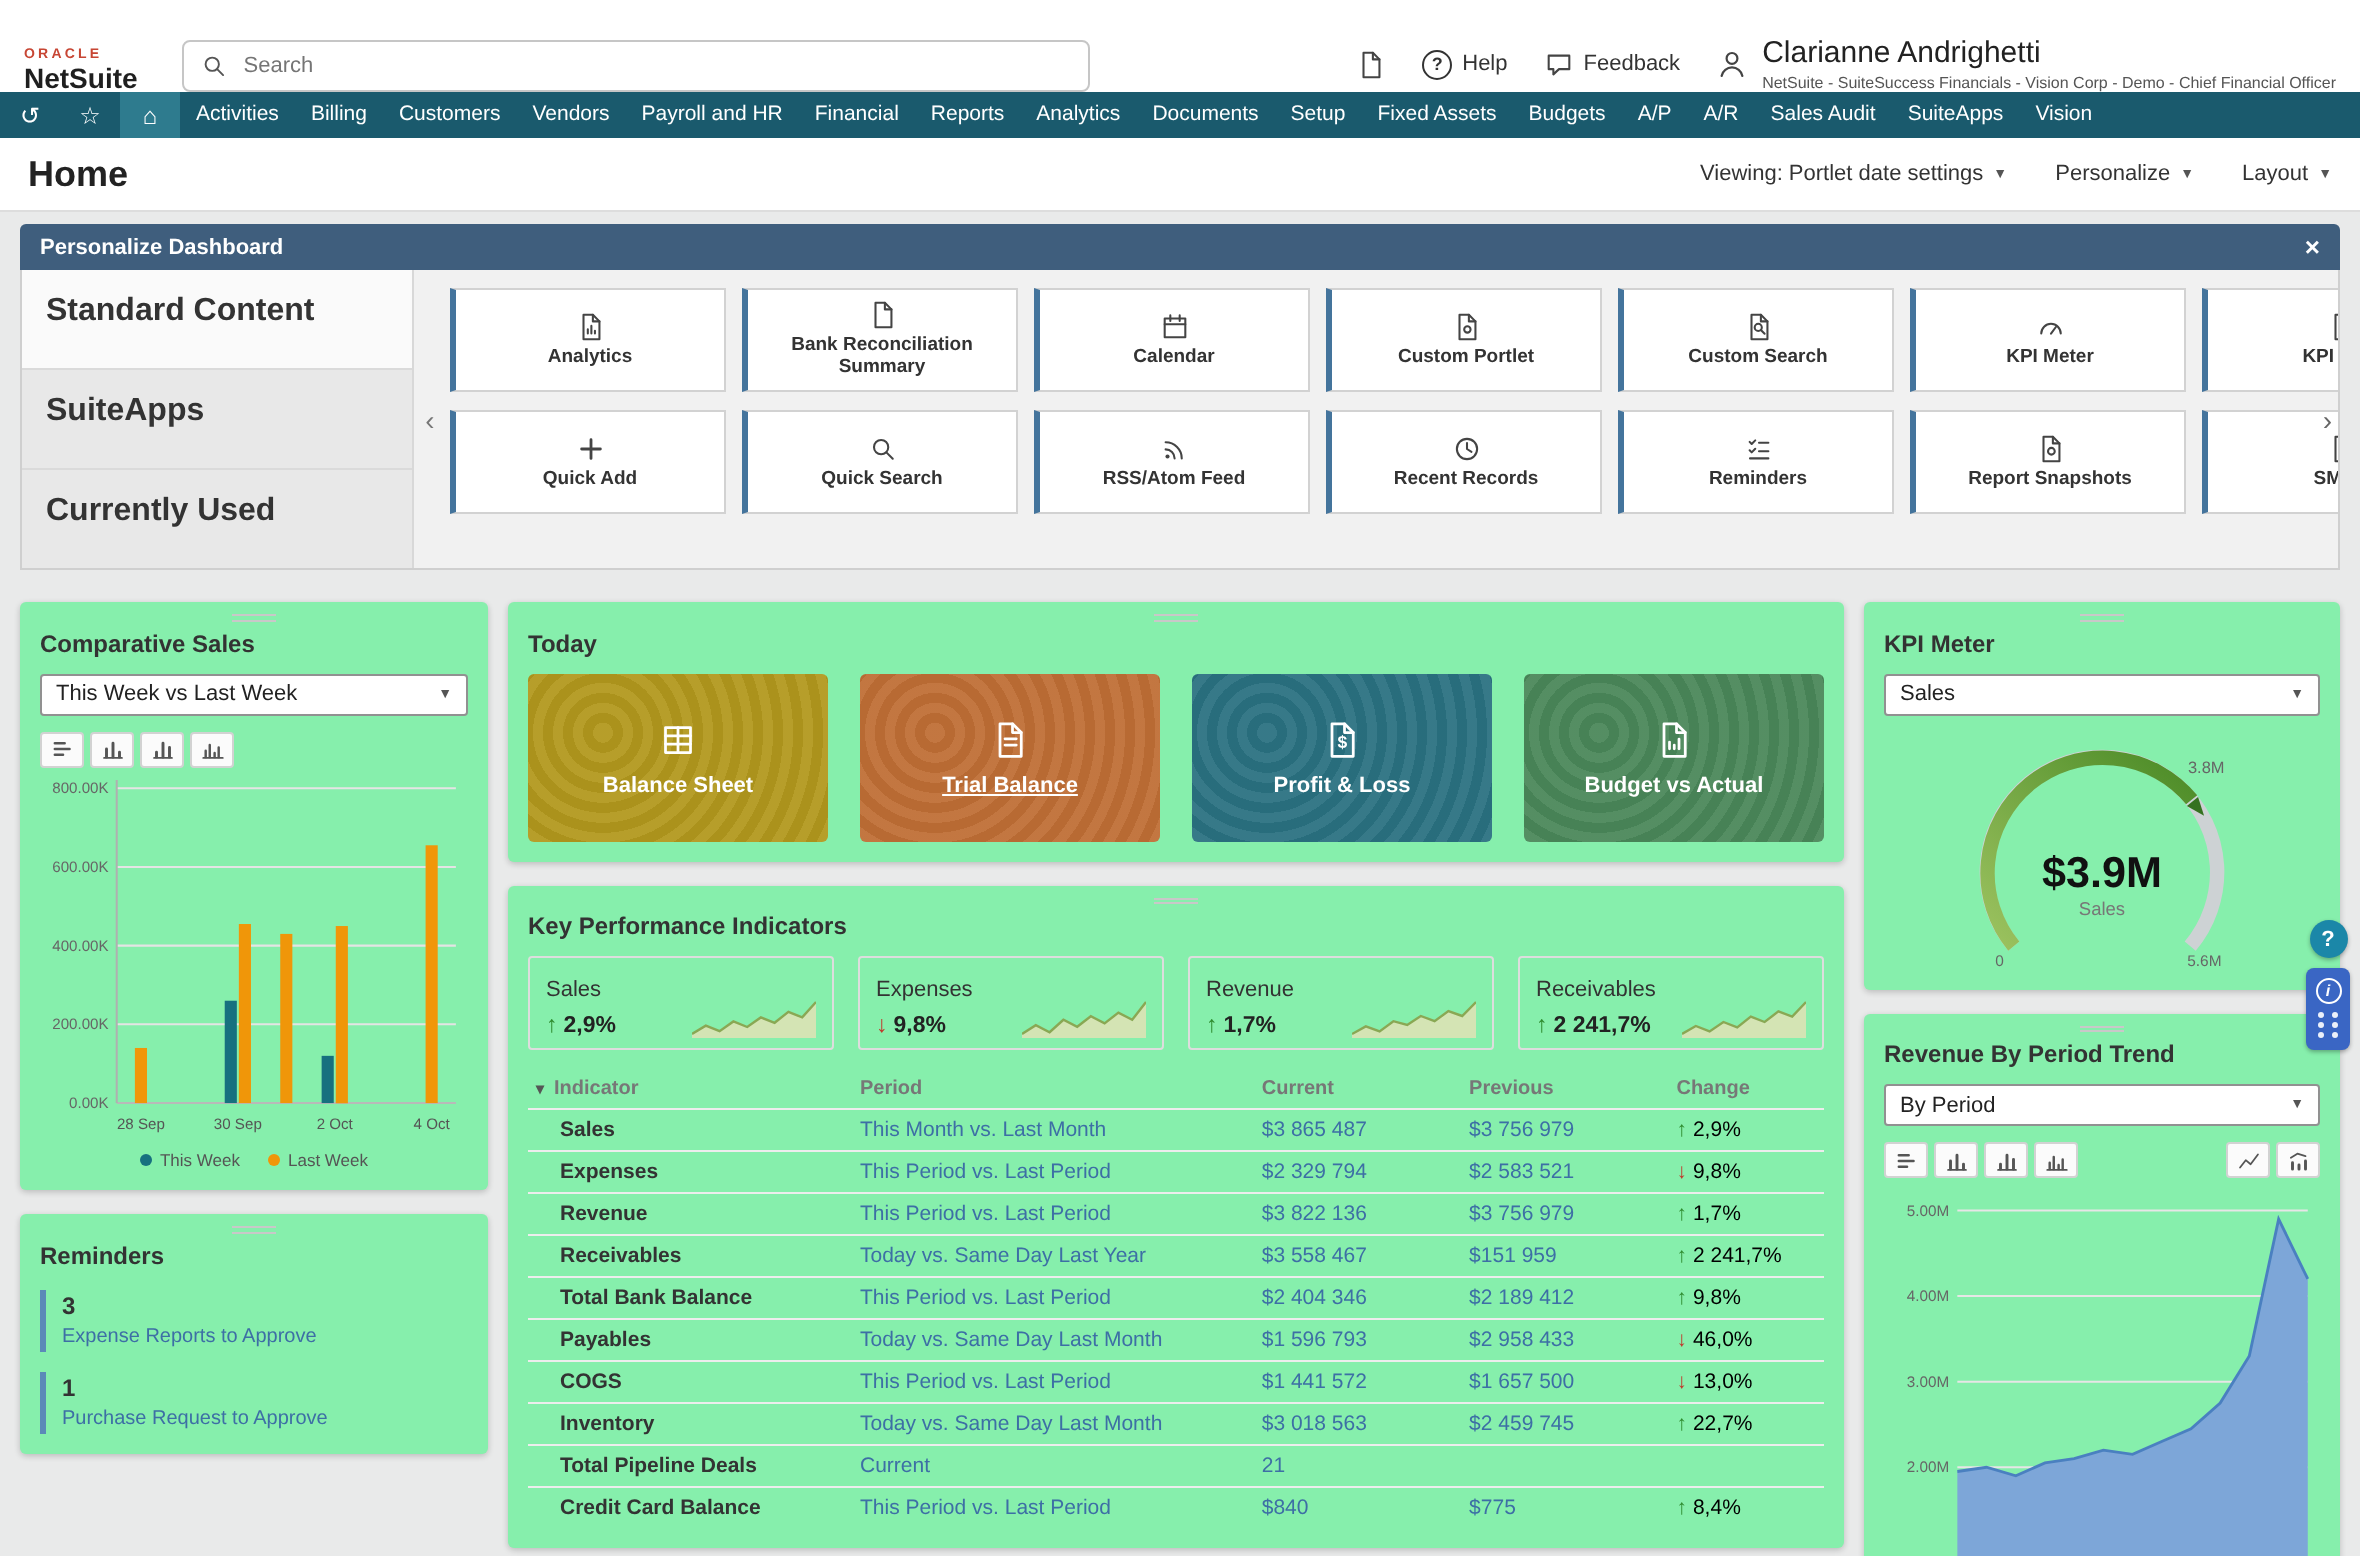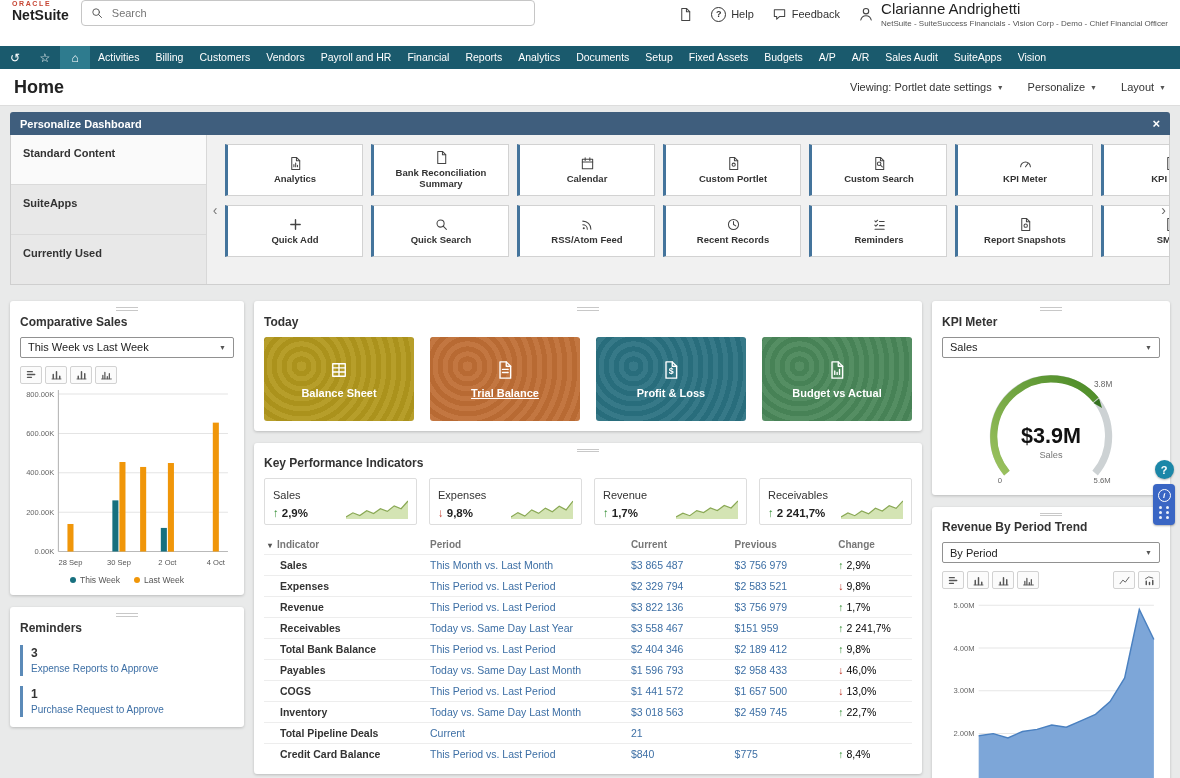--- a/index.html
+++ b/index.html
@@ -1,20 +1,20 @@
 <!DOCTYPE html>
 <html><head>
 <meta charset="utf-8">
 <style>
   * { margin:0; padding:0; box-sizing:border-box; }
   html,body { width:1180px; height:778px; overflow:hidden; background:#e9eaea;
               font-family:"Liberation Sans", sans-serif; }
 
   
-  .topbar { height:46px; background:#fff; display:flex; align-items:flex-start; padding:0 12px; gap:12px; }
+  .topbar { height:46px; background:#fff; display:flex; align-items:flex-end; padding:0 12px; gap:22px; }
   .logo { line-height:1; cursor:pointer; flex:none; }
   .logo .o { color:#c74634; font-size:7px; font-weight:bold; letter-spacing:1.6px; }
   .logo .n { color:#1f1f1f; font-size:14px; font-weight:bold; margin-top:1px; }
   .searchbox { position:relative; width:454px; flex:none; }
   .searchbox input { width:100%; height:26px; border:1px solid #c6c6c6; border-radius:4px;
                      padding:0 8px 0 30px; font-size:11px; font-family:inherit; color:#333; outline:none; }
   .searchbox .iw { position:absolute; left:9px; top:6px; width:14px; height:14px; color:#555; }
   .top-right { margin-left:auto; display:flex; align-items:center; gap:18px; }
   .tr-item { display:flex; align-items:center; gap:5px; font-size:11px; color:#333; cursor:pointer; white-space:nowrap; }
   .qmark { width:15px; height:15px; border:1.4px solid #333; border-radius:50%; display:inline-flex;
@@ -43,40 +43,40 @@
   .caret { font-size:7px; color:#555; margin-left:5px; vertical-align:1px; }
 
   
   .pd { margin:6px 10px 8px; }
   .pd-head { height:23px; background:#3f5e7d; border-radius:3px 3px 0 0; color:#fff; font-size:11px;
              font-weight:bold; display:flex; align-items:center; padding:0 10px; }
   .pd-close { margin-left:auto; cursor:pointer; font-size:13px; line-height:1; }
   .pd-body { background:#f1f1f1; border:1px solid #cfcfcf; border-top:none; display:flex; height:150px;
              position:relative; overflow:hidden; }
   .pd-tabs { width:196px; flex:none; border-right:1px solid #d8d8d8; display:flex; flex-direction:column; }
-  .pd-tab { flex:1; padding:12px 12px 0; font-size:11px; font-weight:bold; color:#333;
+  .pd-tab { flex:1; padding:12px 12px 0; font-size:16px; font-weight:bold; color:#333;
             border-bottom:1px solid #dadada; background:#e8e8e8; cursor:pointer; }
   .pd-tab:last-child { border-bottom:none; }
   .pd-tab.active { background:#fafafa; }
   .pd-chev { width:16px; flex:none; display:flex; align-items:center; justify-content:center; color:#777;
              font-size:14px; cursor:pointer; }
   .pd-cards { flex:1; padding:9px 2px; display:flex; flex-direction:column; gap:9px; overflow:hidden; }
   .pd-row { display:flex; gap:8px; }
   .pd-card { width:138px; flex:none; height:52px; background:#fff; border:1px solid #d2d2d2;
              border-left:3px solid #44749c; display:flex; flex-direction:column; align-items:center;
              justify-content:center; gap:3px; text-align:center; cursor:pointer; }
   .pd-card svg { width:15px; height:15px; color:#444; }
   .pd-label { font-size:9.5px; font-weight:bold; color:#333; line-height:1.15; padding:0 4px; }
   .pd-chev-r { position:absolute; right:3px; top:50%; transform:translateY(-50%); color:#666;
                font-size:14px; cursor:pointer; }
 
   
   .main { padding:8px 10px 10px; display:grid; grid-template-columns:234px 1fr 238px; gap:10px; align-items:start; }
   .col { display:flex; flex-direction:column; gap:12px; min-width:0; }
-  .portlet { background:#ffffff; border-radius:3px; box-shadow:0 1px 3px rgba(0,0,0,.2); padding:4px 10px 10px; }
+  .portlet { background:#86efac; border-radius:3px; box-shadow:0 1px 3px rgba(0,0,0,.2); padding:4px 10px 10px; }
   .handle { width:22px; margin:2px auto 4px; cursor:grab; }
   .handle span { display:block; height:1px; background:#c8c8c8; margin:1.5px 0; }
   .p-title { font-size:12px; font-weight:bold; color:#333; margin:2px 0 8px; }
   .select { height:21px; border:1px solid #919191; border-radius:2px; background:#fff; display:flex;
             align-items:center; justify-content:space-between; padding:0 7px; font-size:11px; color:#222;
             cursor:pointer; }
   .select .caret { margin:0; }
   .ctype-row { display:flex; gap:3px; margin:8px 0 2px; align-items:center; }
   .ctype { width:22px; height:18px; border:1px solid #d2d2d2; border-radius:2px; background:#fbfbfb;
            display:inline-flex; align-items:center; justify-content:center; color:#555; cursor:pointer; }

